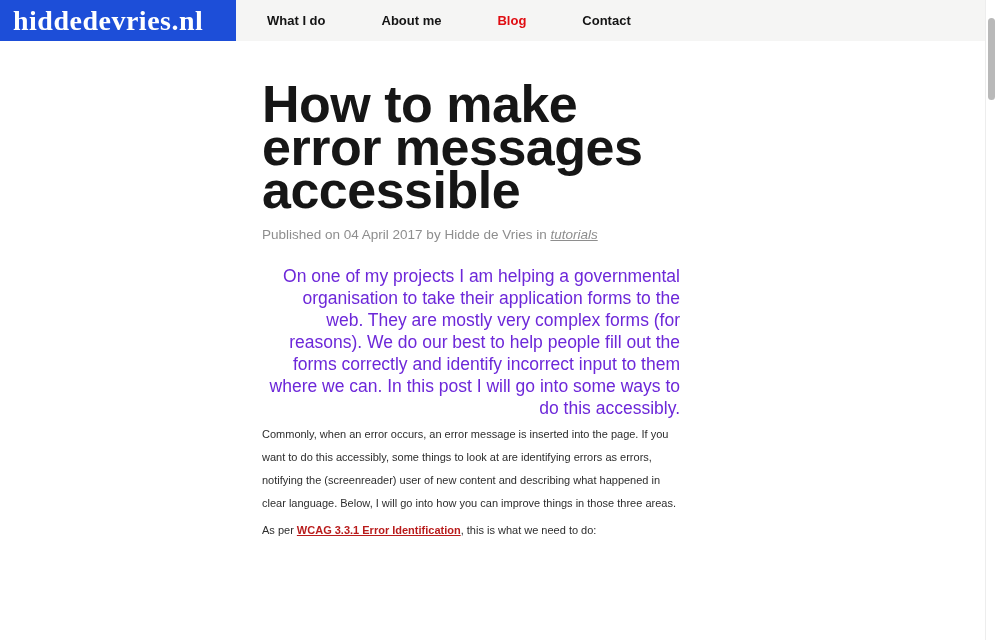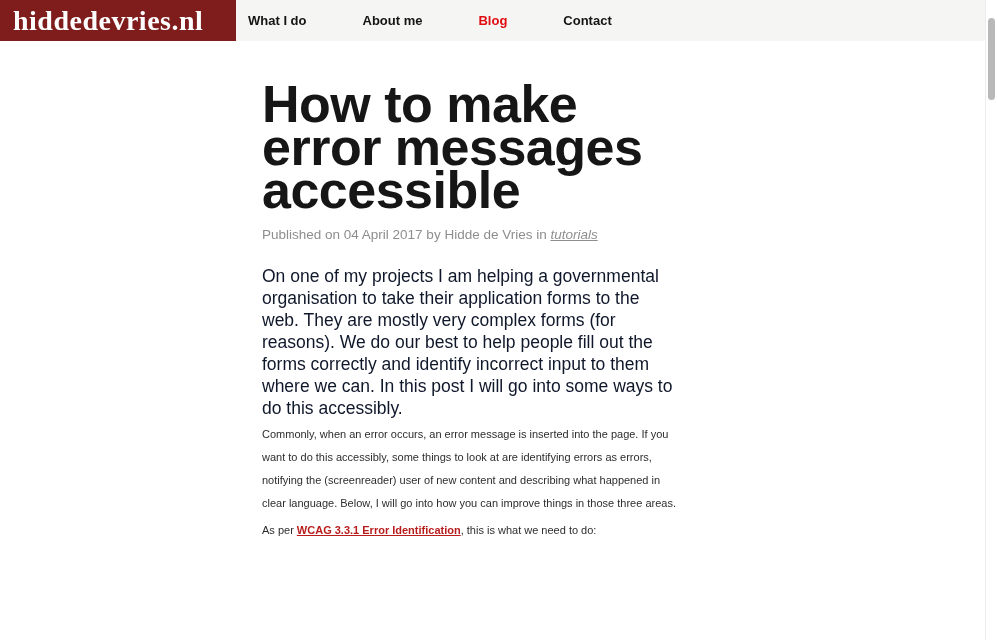--- a/index.html
+++ b/index.html
@@ -13,36 +13,36 @@
   
   .site-header {
     height: 41px;
     background: #f5f5f4;
     display: flex;
     align-items: stretch;
     width: 985px;
   }
   .logo {
     width: 236px;
-    background: #7f1d1d;
+    background: #1d4ed8;
     color: #ffffff;
     font-family: "Liberation Serif", serif;
     font-weight: bold;
     font-size: 28px;
     line-height: 41px;
     padding-left: 13px;
     text-decoration: none;
     display: block;
     letter-spacing: 0.5px;
     cursor: pointer;
   }
   .main-nav {
     display: flex;
     align-items: center;
-    padding-left: 12px;
+    padding-left: 31px;
     gap: 56px;
   }
   .main-nav a {
     font-size: 13px;
     font-weight: bold;
     color: #141414;
     text-decoration: none;
     cursor: pointer;
     white-space: nowrap;
   }
@@ -69,22 +69,23 @@
   .meta a {
     color: #8e8e8e;
     text-decoration: underline;
     cursor: pointer;
     font-style: italic;
   }
   .lede {
     margin-top: 23px;
     font-size: 17.5px;
     line-height: 22px;
-    color: #0f172a;
+    color: #6d28d9;
     width: 418px;
+    text-align: right;
   }
   p.body {
     margin-top: 4px;
     font-size: 11px;
     line-height: 23px;
     color: #2d2d2d;
     width: 418px;
   }
   a.red-link {
     color: #b91c1c;

